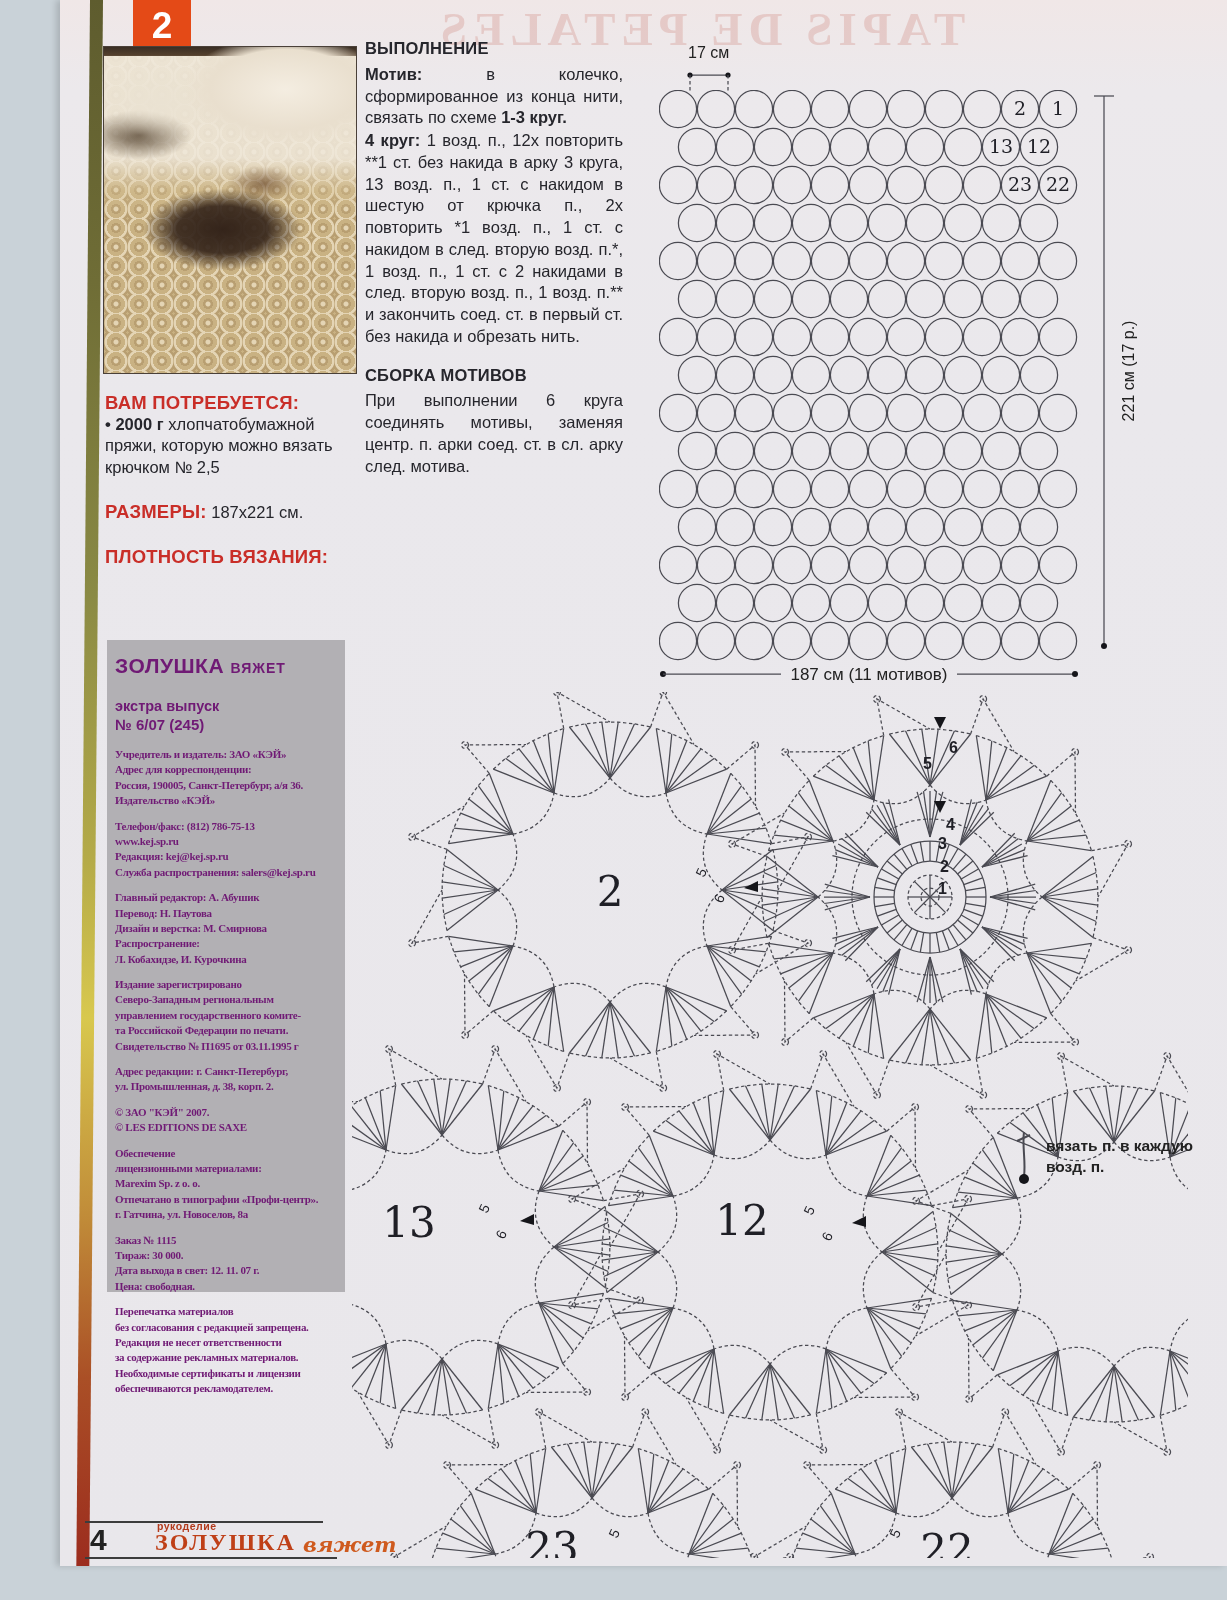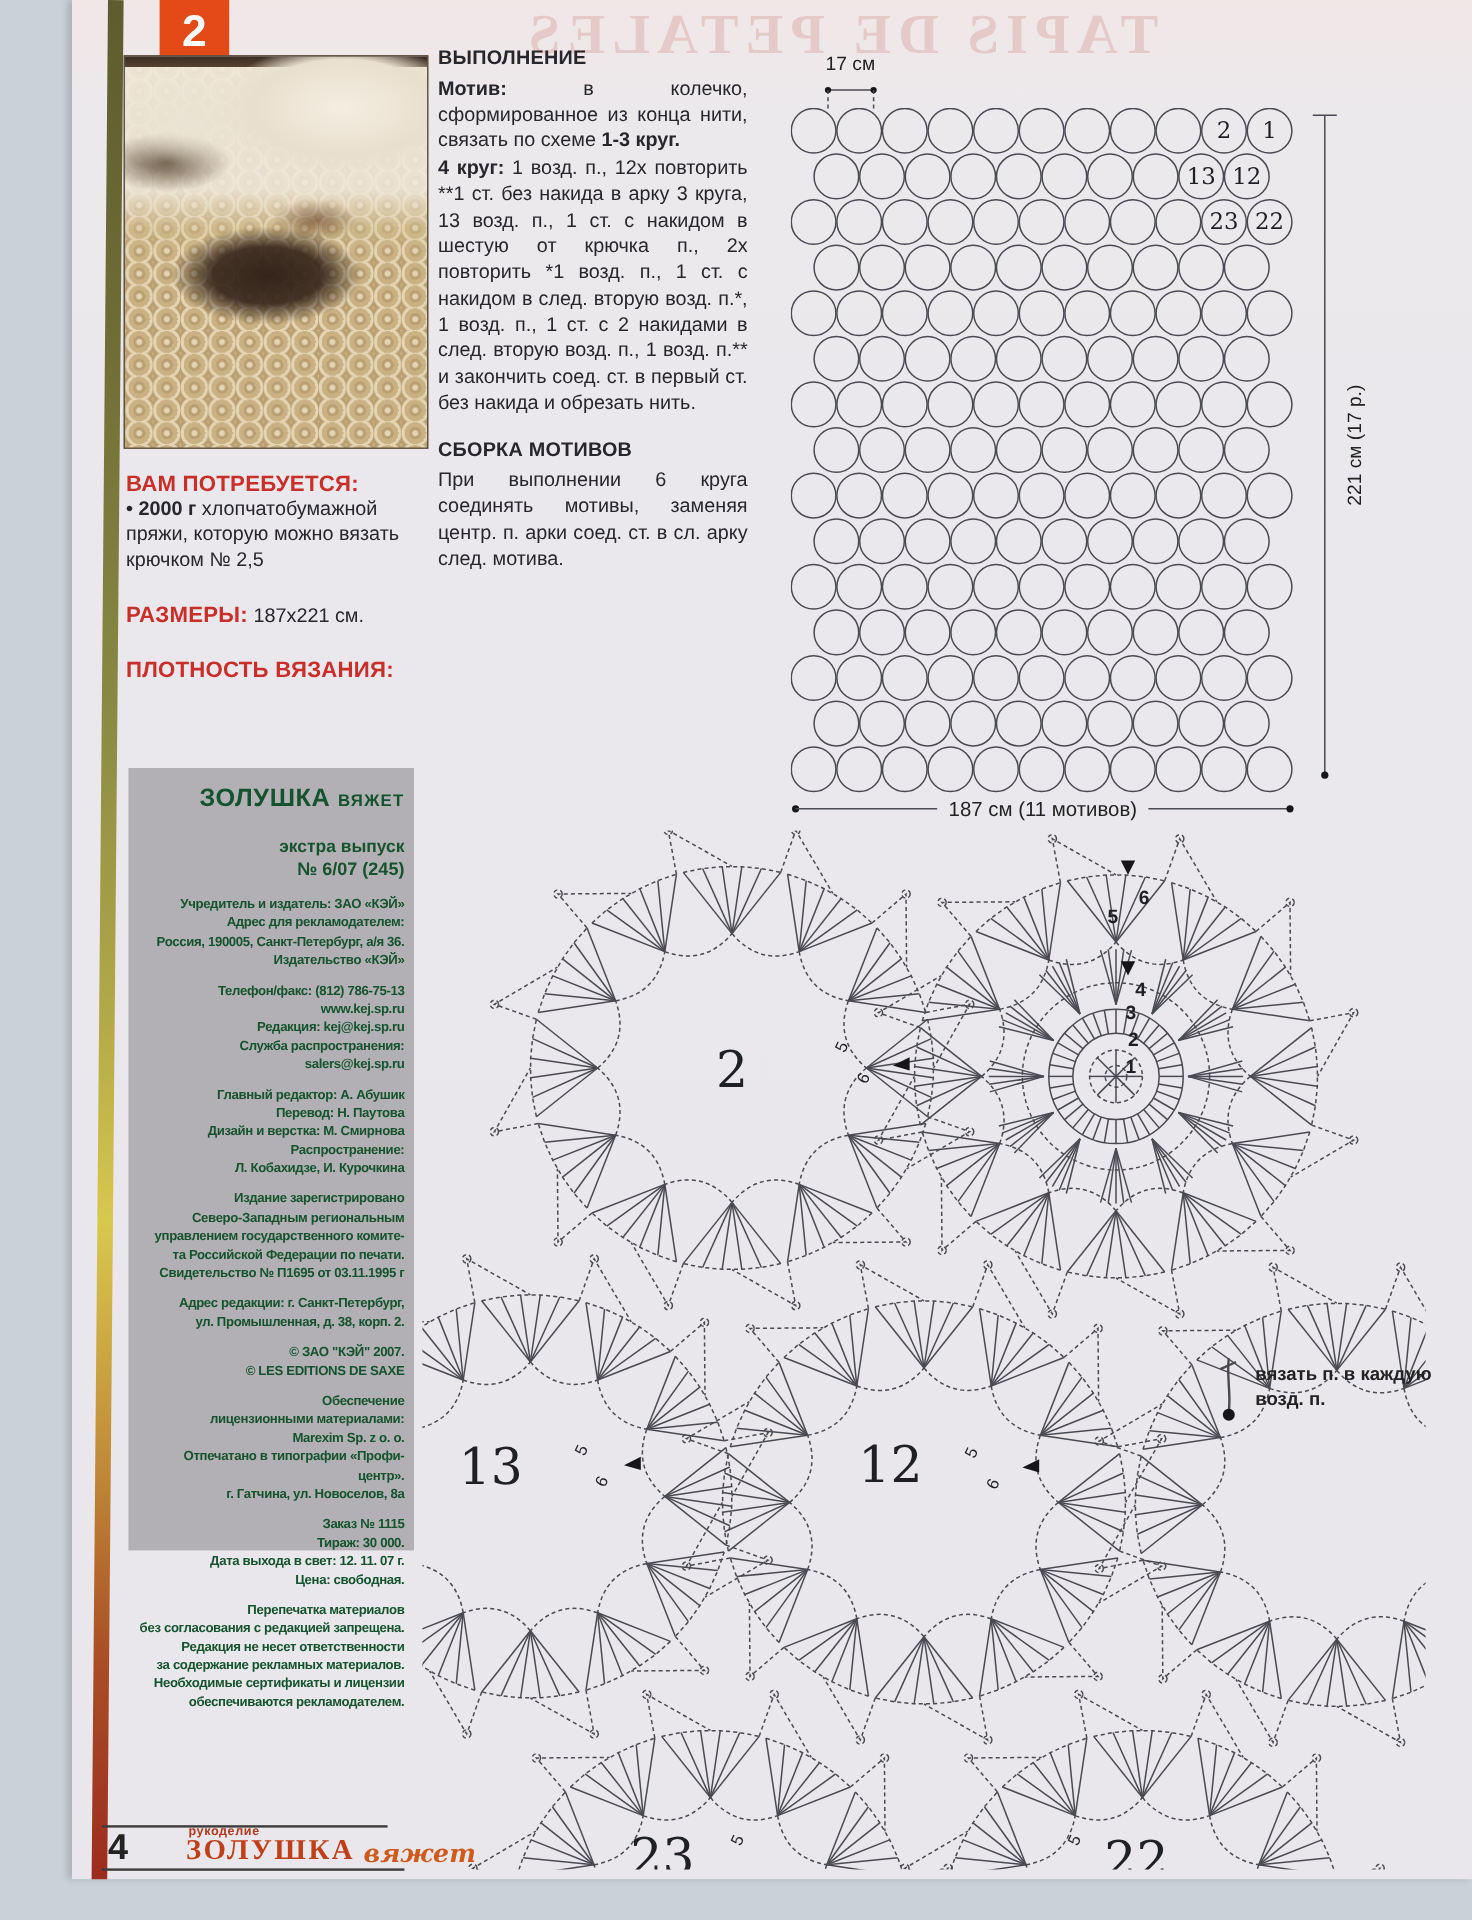--- a/index.html
+++ b/index.html
@@ -42,28 +42,28 @@
       linear-gradient(180deg,rgba(240,233,220,.9) 0%,rgba(240,233,220,.85) 34%,rgba(216,196,152,.35) 44%,rgba(201,177,131,0) 52%),
       repeating-radial-gradient(circle at 12px 10px,rgba(255,248,230,.5) 0 2px,rgba(150,120,75,.32) 3px 5px,rgba(201,177,131,.15) 5px 9px);
     background-size:auto,auto,auto,auto,auto,auto,auto,23px 19px;
   }
   .h-red{color:#c92e28;font-weight:bold;font-size:18.5px;letter-spacing:.2px;margin:0;}
   .txt{color:#26262c;font-size:16.5px;line-height:1.3;margin:0;}
   .left-col{position:absolute;left:45px;top:392px;width:262px;}
   .left-col .block{margin-bottom:22px;}
   .imprint{
     position:absolute;left:47px;top:640px;width:238px;height:652px;
-    background:#b2b0b4;color:#14532d;text-align:right;
+    background:#b2b0b4;color:#701a75;text-align:left;
     padding:14px 8px 0 8px;box-sizing:border-box;
   }
   .imprint .t1{font-size:21px;font-weight:bold;letter-spacing:.5px;}
   .imprint .t1 .small{font-size:14px;letter-spacing:1px;}
   .imprint .t2{font-size:14.5px;font-weight:bold;margin-top:20px;}
   .imprint .t3{font-size:15px;font-weight:bold;margin-top:2px;margin-bottom:14px;}
-  .imp-line{font-size:11px;font-weight:bold;line-height:1.4;letter-spacing:-.3px;}
+  .imp-line{font-size:11px;font-weight:bold;line-height:1.4;letter-spacing:-.3px;font-family:Liberation Serif, serif;}
   .imp-line:empty{height:10px;}
   .mid-col{position:absolute;left:305px;top:38px;width:258px;}
   .mid-col p{margin:0 0 1px 0;text-align:justify;font-size:16.5px;line-height:1.32;color:#26262c;}
   .mid-col .h-red{margin-bottom:4px;}
   .mid-col .gap{height:16px;}
   .footer{position:absolute;left:25px;top:1515px;width:330px;}
   .footer .rule{position:absolute;left:0;height:2px;background:#3c3c3c;}
   .footer .pnum{position:absolute;left:5px;top:8px;font-size:30px;font-weight:bold;color:#222;}
   .footer .small-red{position:absolute;left:72px;top:5px;font-size:10.5px;font-weight:bold;color:#b33a1c;letter-spacing:.5px;}
   .footer .brand{position:absolute;left:70px;top:14px;font-family:"Liberation Serif",serif;font-weight:bold;font-size:24px;color:#bf4018;letter-spacing:2px;}
@@ -108,21 +108,21 @@
     </div>
   </div>
 
   <div class="imprint">
     <div class="t1"><span>ЗОЛУШКА</span> <span class="small">ВЯЖЕТ</span></div>
     <div class="t2">экстра выпуск</div>
     <div class="t3">№ 6/07 (245)</div>
     <div>
 
     <div class="imp-line">Учредитель и издатель: ЗАО «КЭЙ»</div>
-        <div class="imp-line">Адрес для рекламодателем:</div>
+        <div class="imp-line">Адрес для корреспонденции:</div>
         <div class="imp-line">Россия, 190005, Санкт-Петербург, а/я 36.</div>
         <div class="imp-line">Издательство «КЭЙ»</div>
         <div class="imp-line"></div>
         <div class="imp-line">Телефон/факс: (812) 786-75-13</div>
         <div class="imp-line">www.kej.sp.ru</div>
         <div class="imp-line">Редакция: kej@kej.sp.ru</div>
         <div class="imp-line">Служба распространения: salers@kej.sp.ru</div>
         <div class="imp-line"></div>
         <div class="imp-line">Главный редактор: А. Абушик</div>
         <div class="imp-line">Перевод: Н. Паутова</div>

